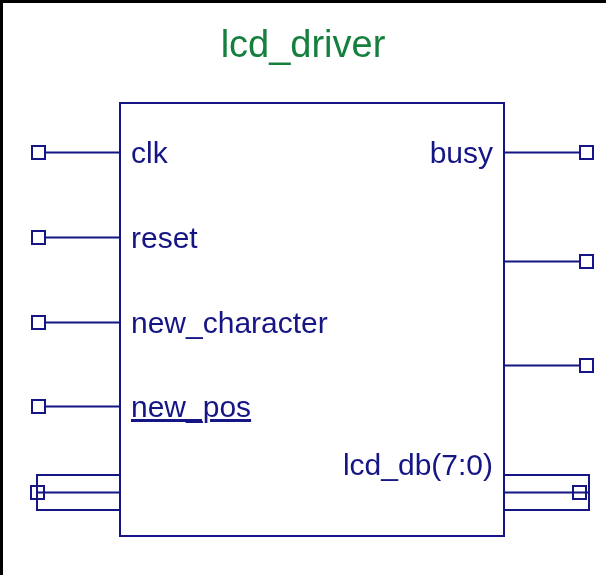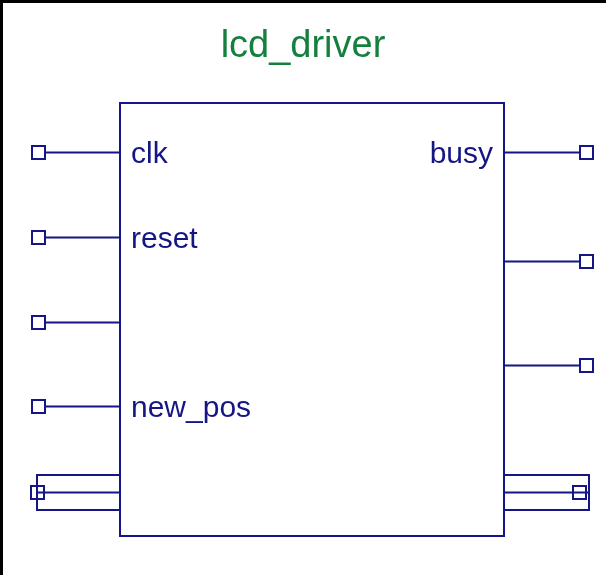--- a/index.html
+++ b/index.html
@@ -124,22 +124,24 @@
       <line x1="504" y1="492.5" x2="589" y2="492.5" stroke="#151585" stroke-width="2"></line>
       <rect x="573" y="486" width="13" height="13" fill="none" stroke="#151585" stroke-width="2"></rect>
     </g>
 
   </svg>
 
   <div class="port-label left" style="left:131px; top:138px;">clk</div>
 
   <div class="port-label left" style="left:131px; top:223px;">reset</div>
 
+  <div class="port-label left" style="left:131px; top:308px;">new_character</div>
 
-  <div class="port-label left" style="left:131px; top:392px;">new_pos</div>
+  <div class="port-label left" style="left:131px; top:392px;text-decoration:underline;">new_pos</div>
 
 
   <div class="port-label right" style="right:113px; top:138px;">busy</div>
 
 
 
+  <div class="port-label right" style="right:113px; top:450px;">lcd_db(7:0)</div>
 
 </div>
 
 </body></html>

